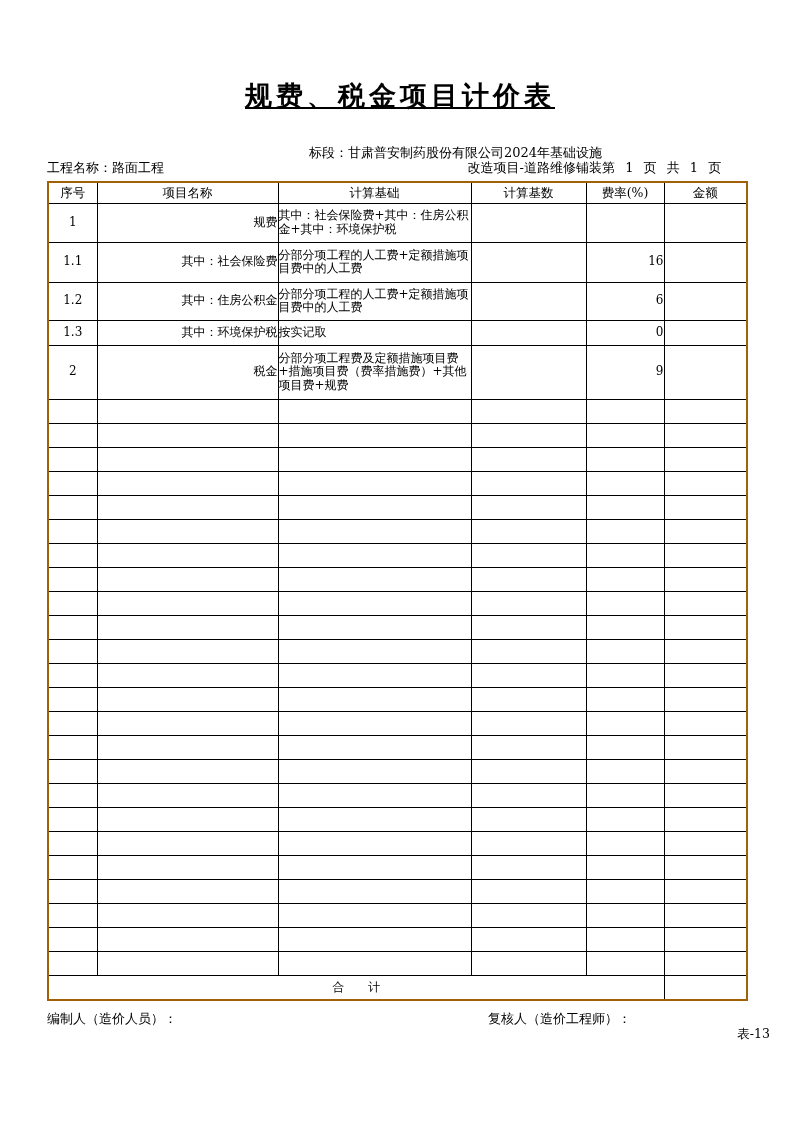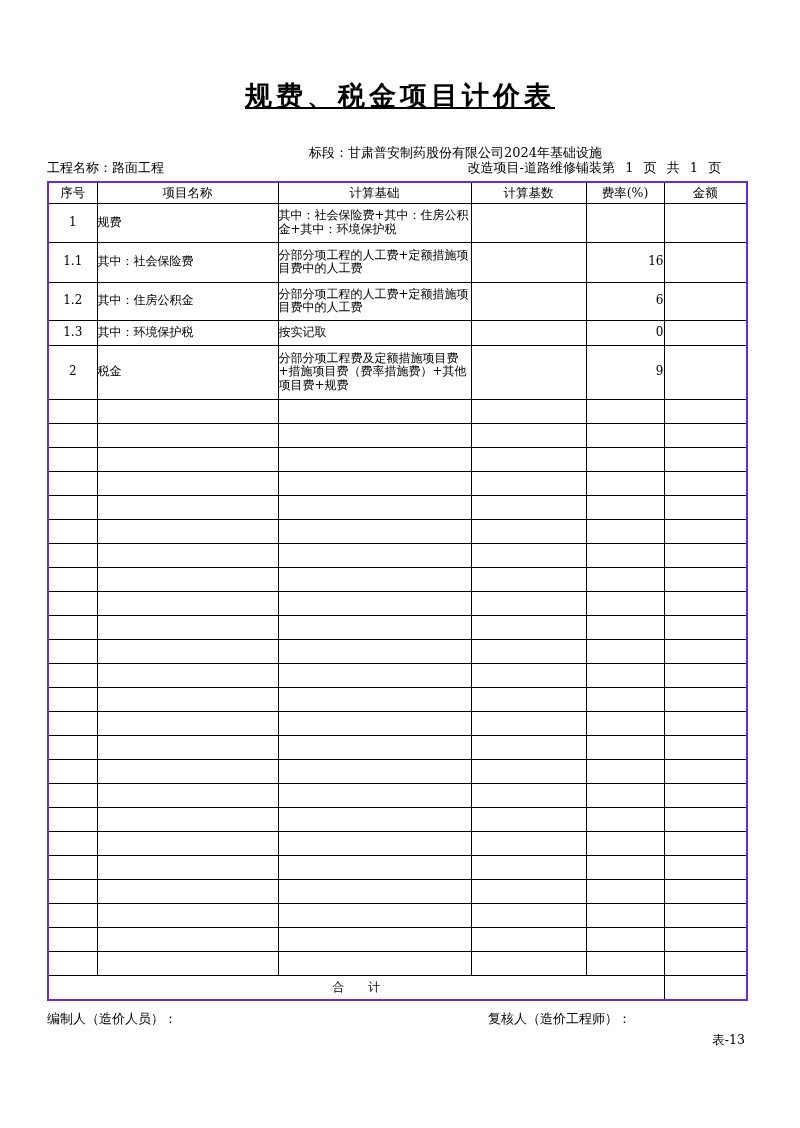--- a/index.html
+++ b/index.html
@@ -37,21 +37,21 @@
   .meta-left   { width: 249px; white-space: nowrap; }
   .meta-center { width: 306px; text-align: right; }
   .meta-right  { flex: 1; text-align: left; white-space: nowrap; word-spacing: 6px; }
 
   
   .page-table {
     margin: 6px 0 0 47px;
     width: 699px;
     border-collapse: collapse;
     table-layout: fixed;
-    border: 2px solid #6d28d9;
+    border: 2px solid #a16207;
   }
   .page-table th, .page-table td {
     border: 1px solid #000;
     font-size: 12px;
     line-height: 13.5px;
     font-weight: normal;
     vertical-align: middle;
     padding: 0;
     overflow: hidden;
   }
@@ -59,42 +59,42 @@
   .page-table th { text-align: center; font-size: 12.5px; }
   tbody tr.data-row:nth-child(1) { height: 39px; }
   tbody tr.data-row:nth-child(2) { height: 40px; }
   tbody tr.data-row:nth-child(3) { height: 38px; }
   tbody tr.data-row:nth-child(4) { height: 25px; }
   tbody tr.data-row:nth-child(5) { height: 54px; }
   tr.empty-row { height: 24px; }
   tr.total-row { height: 25px; }
 
   .c-seq    { text-align: center; }
-  .c-name   { text-align: left; padding: 0 4px; }
+  .c-name   { text-align: right; padding: 0 4px; }
   .c-basis  { text-align: left; padding: 1px 4px; }
   .c-base   { }
   .c-rate   { text-align: right; padding-right: 2px; margin-top: 38px; }
   .c-amount { }
   .c-total-label { text-align: center; font-size: 13px; }
 
   
   .footer-row {
     margin: 10px 54px 0 47px;
     width: 699px;
     display: flex;
     font-size: 13px;
     line-height: 15px;
     justify-content: center;
   }
   .preparer { width: 441px; }
   .reviewer { flex: 1; }
   .form-number-row {
-    margin-top: 6px;
+    margin-top: 0;
     text-align: right;
-    padding-right: 55px;
+    padding-right: 30px;
     font-size: 12.5px;
   }
 </style>
 </head>
 <body>
 
 <div class="page">
 
   <h1 class="doc-title">规费、税金项目计价表</h1>
 

